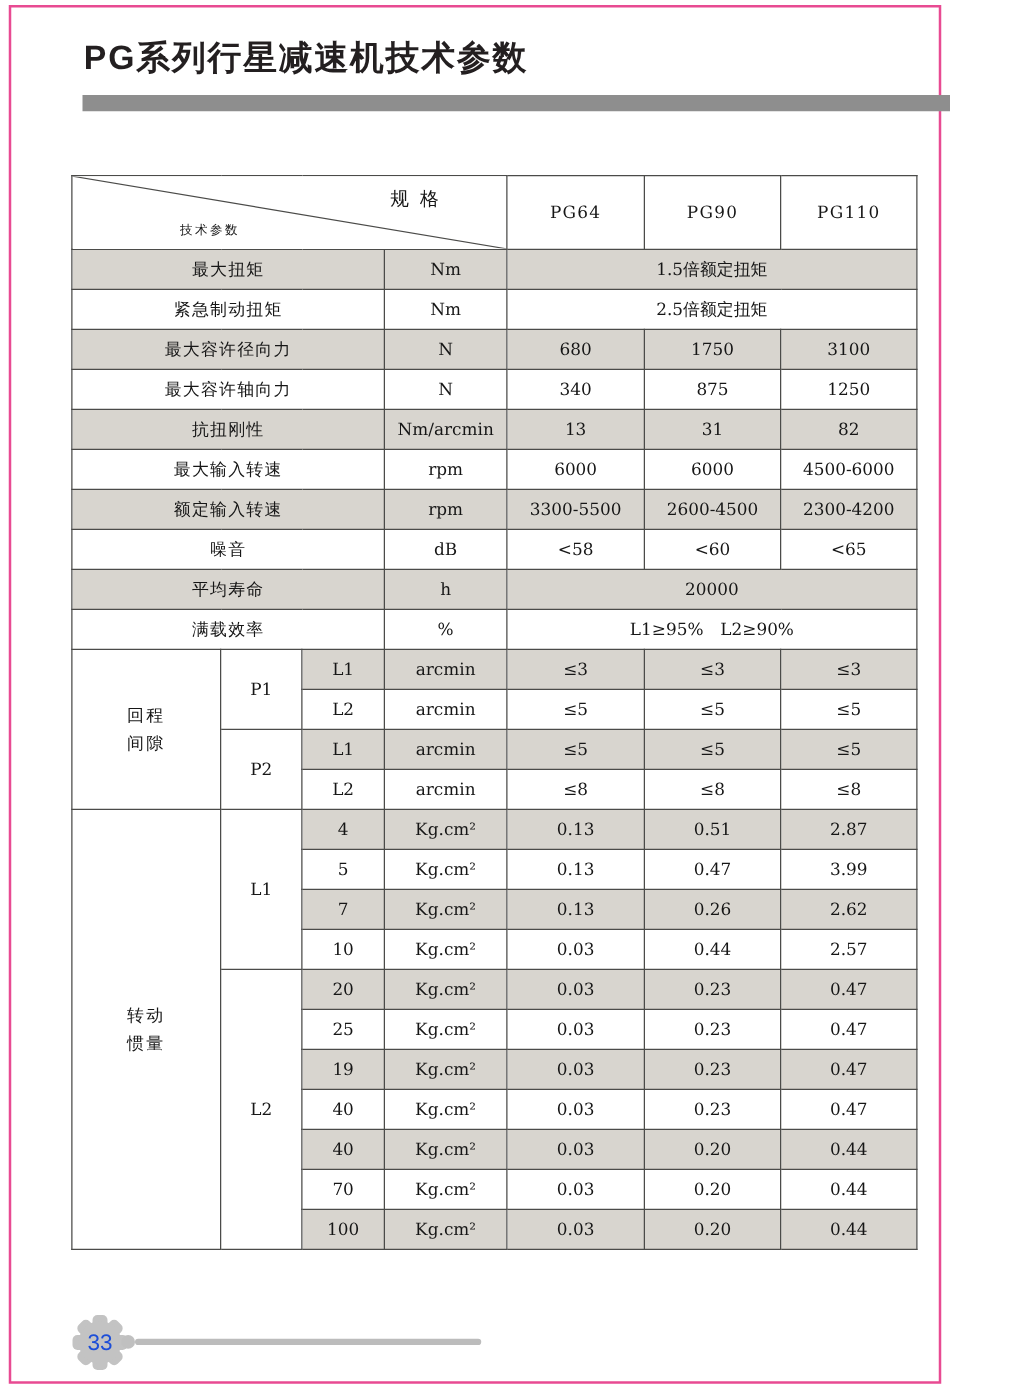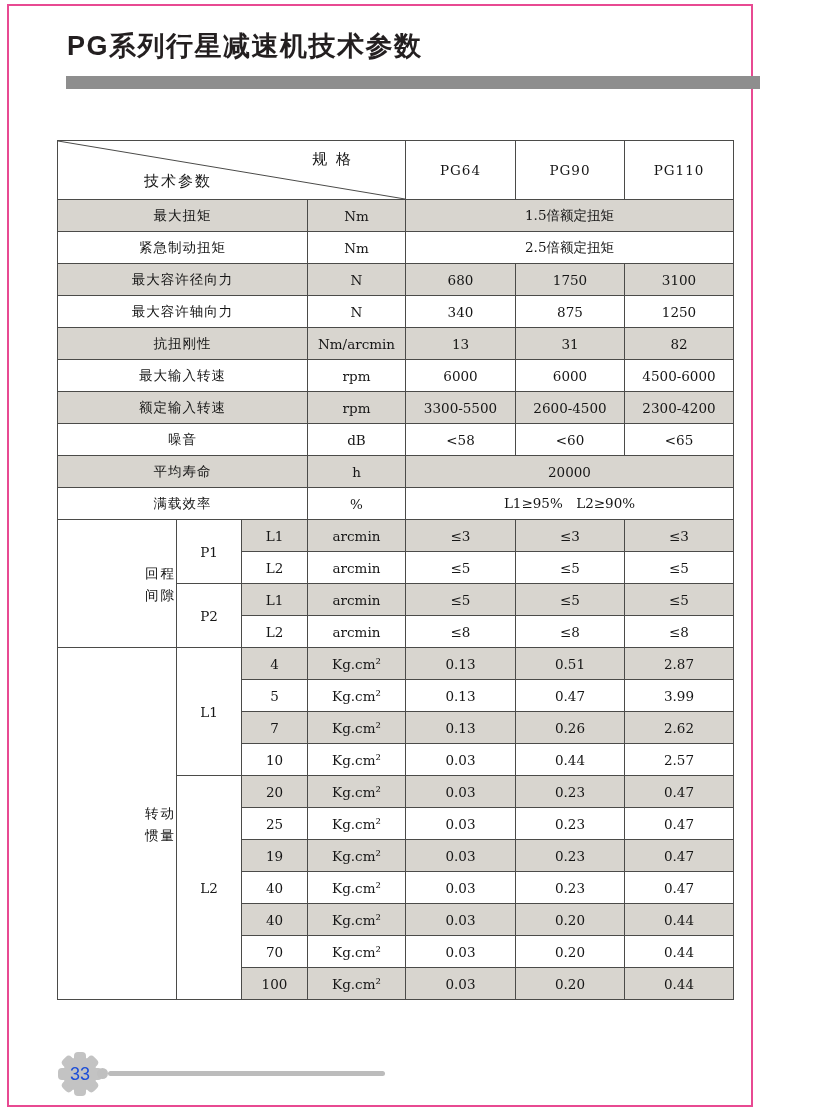--- a/index.html
+++ b/index.html
@@ -16,25 +16,25 @@
         font-family:"DejaVu Serif",serif;font-size:13.5px;color:#161616;overflow:hidden;background:#ffffff;}
   tr.hdr td{height:58px;background:#ffffff;}
   tr.g td{background:#d8d5cf;}
   td.nf{background:#ffffff !important;}
   td.name{font-size:14px;letter-spacing:1px;}
   td.unit{font-size:13px;}
   td.arc{font-size:15px;font-family:"DejaVu Sans Mono",monospace;}
   td.model{font-size:15px;font-family:"Liberation Sans",sans-serif;letter-spacing:1px;}
   td.stage,td.ratio{font-size:13.5px;}
   td.biglabel{font-size:14.5px;letter-spacing:2px;}
-  td.biglabel div{line-height:22px;text-align:right;}
+  td.biglabel div{line-height:22px;}
   td.diag{position:relative;}
   .diag-svg{position:absolute;left:0;top:0;width:100%;height:100%;}
   .diag-spec{position:absolute;right:52px;top:9px;font-size:15px;letter-spacing:2px;font-family:"DejaVu Serif",serif;}
-  .diag-param{position:absolute;left:86px;bottom:8px;font-size:15px;letter-spacing:2px;font-family:"DejaVu Serif",serif;}
+  .diag-param{position:absolute;left:86px;bottom:8px;font-size:10px;letter-spacing:2px;font-family:"DejaVu Serif",serif;}
 
   .footer-gear{position:absolute;left:57px;top:1051px;width:46px;height:46px;}
   .footer-gear .num{position:absolute;left:0;top:0;width:46px;height:46px;display:flex;
         align-items:center;justify-content:center;font-family:"Liberation Sans",sans-serif;
         font-size:18px;color:#1d4ed8;}
   .footer-dot{position:absolute;left:97px;top:1068px;width:11px;height:11px;border-radius:50%;background:#c0c0c0;}
   .footer-line{position:absolute;left:108px;top:1071px;width:277px;height:5px;border-radius:3px;background:#bcbcbc;}
 </style>
 </head>
 <body>

